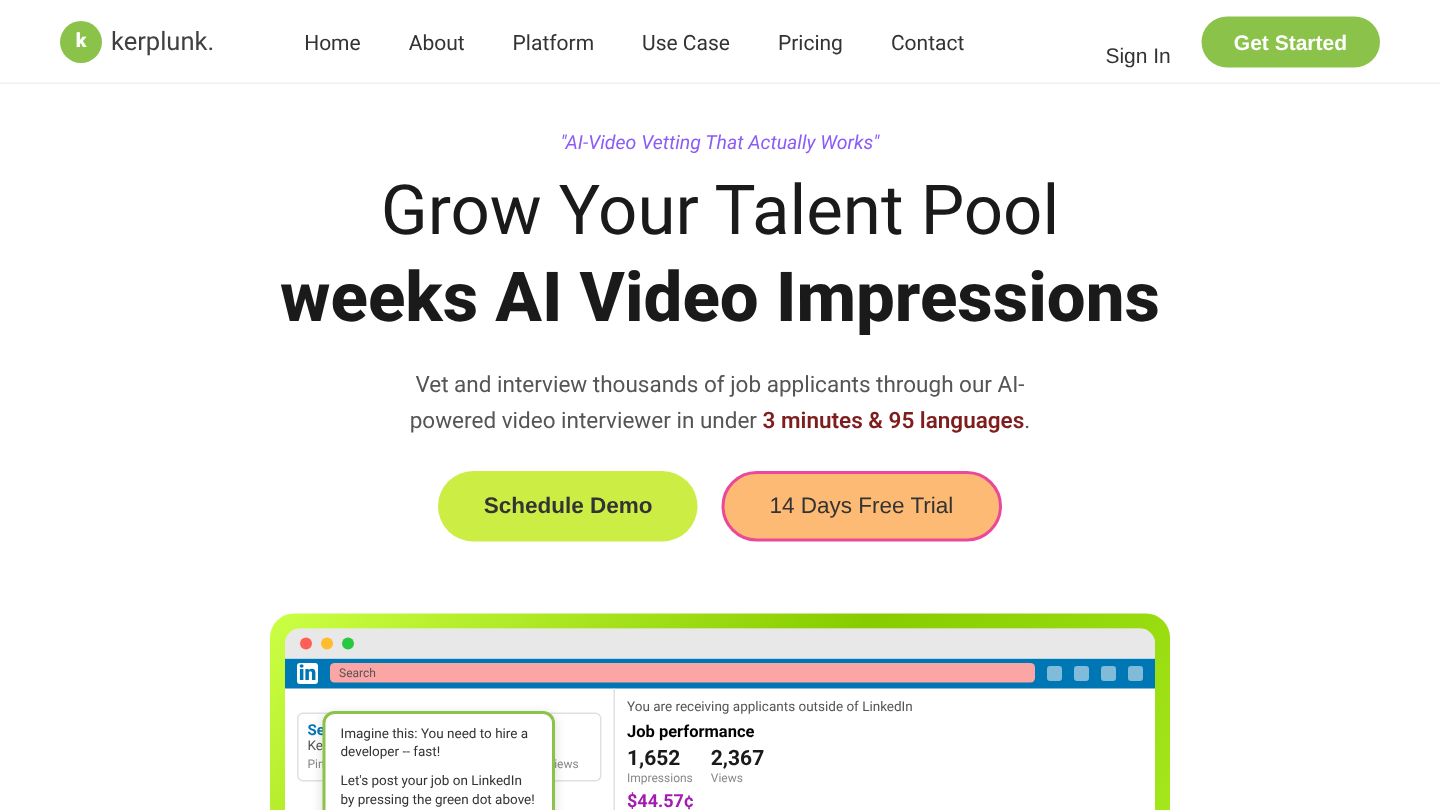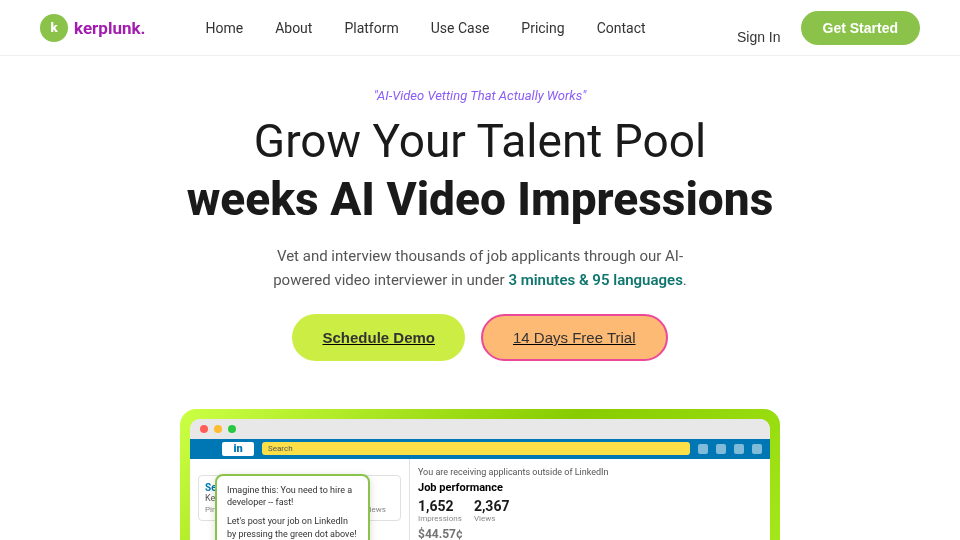--- a/index.html
+++ b/index.html
@@ -26,21 +26,21 @@
       margin-right: 60px;
     }
     .logo-icon {
       width: 28px; height: 28px;
       background: #8BC34A;
       border-radius: 50%;
       display: flex; align-items: center; justify-content: center;
       font-weight: 900; font-size: 13px; color: #fff;
     }
     .logo-text {
-      font-size: 17px; font-weight: 700; color: #a21caf;
+      font-size: 17px; font-weight: 400; color: #404040;
     }
     .nav-links {
       display: flex; gap: 32px; flex: 1;
       list-style: none;
     }
     .nav-links li a {
       font-size: 14px; color: #333; text-decoration: none;
     }
     .nav-right {
       display: flex; align-items: flex-end; gap: 20px;
@@ -65,24 +65,24 @@
       color: #8B5CF6;
       font-style: italic;
     }
     .hero-h1 {
       font-size: 46px; font-weight: 400; color: #1a1a1a; line-height: 1.15;
       margin-bottom: 4px;
     }
     .hero-sub {
       font-size: 15px; color: #555; margin: 18px auto 22px; max-width: 440px; line-height: 1.6;
     }
-    .hero-sub strong { color: #0f766e; font-weight: 600; }
+    .hero-sub strong { color: #7f1d1d; font-weight: 600; }
 
     .hero-buttons {
-      display: flex; gap: 16px; justify-content: center; margin-bottom: 28px; text-decoration: underline;
+      display: flex; gap: 16px; justify-content: center; margin-bottom: 28px;
     }
     .schedule-btn {
       background: #CCEE44; color: #333; border: none; border-radius: 28px;
       padding: 13px 30px; font-size: 15px; font-weight: 600; cursor: pointer;
     }
     .trial-btn {
       background: #fdba74; color: #333; border: 2px solid #ec4899; border-radius: 28px;
       padding: 13px 30px; font-size: 15px; font-weight: 500; cursor: pointer;
     }
 
@@ -136,26 +136,26 @@
       background: #0077b5;
       height: 20px;
       display: flex;
       align-items: center;
       padding: 0 8px;
       gap: 8px;
       font-size: 9px;
       color: #fff;
     }
     .li-logo {
-      width: 32px; height: 14px; background: #fff; border-radius: 2px;
+      width: 14px; height: 14px; background: #fff; border-radius: 2px;
       display: flex; align-items: center; justify-content: center;
-      font-weight: 900; font-size: 11px; color: #0077b5; margin-left: 24px;
+      font-weight: 900; font-size: 14px; color: #0077b5;
     }
     .li-search {
-      background: #fde047; border-radius: 3px;
+      background: #fca5a5; border-radius: 3px;
       padding: 2px 6px; font-size: 8px; color: #555; flex: 1;
     }
     .li-nav-icons {
       display: flex; gap: 8px;
     }
     .li-nav-icon { width: 10px; height: 10px; background: rgba(255,255,255,0.5); border-radius: 2px; }
 
     .job-card {
       margin-top: 8px;
       padding: 6px;
@@ -184,21 +184,21 @@
     .linkedin-right {
       flex: 1;
       padding: 8px;
     }
     .job-perf-section { }
     .job-perf-title { font-size: 9px; color: #555; margin-bottom: 4px; }
     .perf-stats { display: flex; gap: 12px; }
     .stat-box { }
     .stat-num { font-size: 14px; font-weight: 700; color: #1a1a1a; }
     .stat-label { font-size: 8px; color: #888; }
-    .stat-dollar { font-size: 12px; font-weight: 700; margin-top: 4px; color: #737373; }
+    .stat-dollar { font-size: 12px; font-weight: 700; margin-top: 4px; color: #a21caf; }
   </style>
 </head>
 <body>
 
 <nav>
   <div class="logo-area">
     <div class="logo-icon">
       <span>k</span>
     </div>
     <span class="logo-text">kerplunk.</span>

